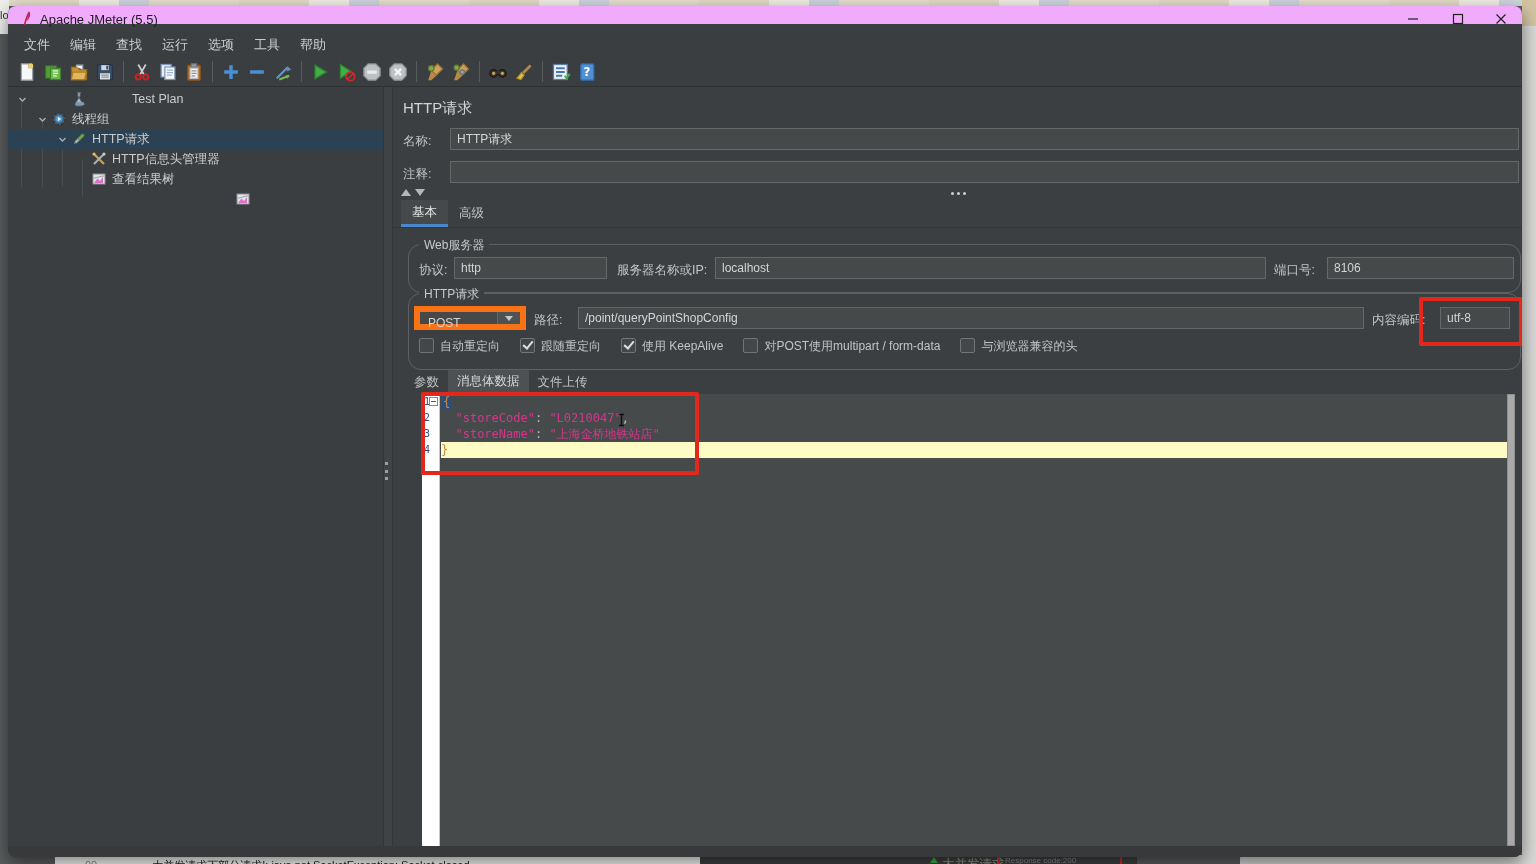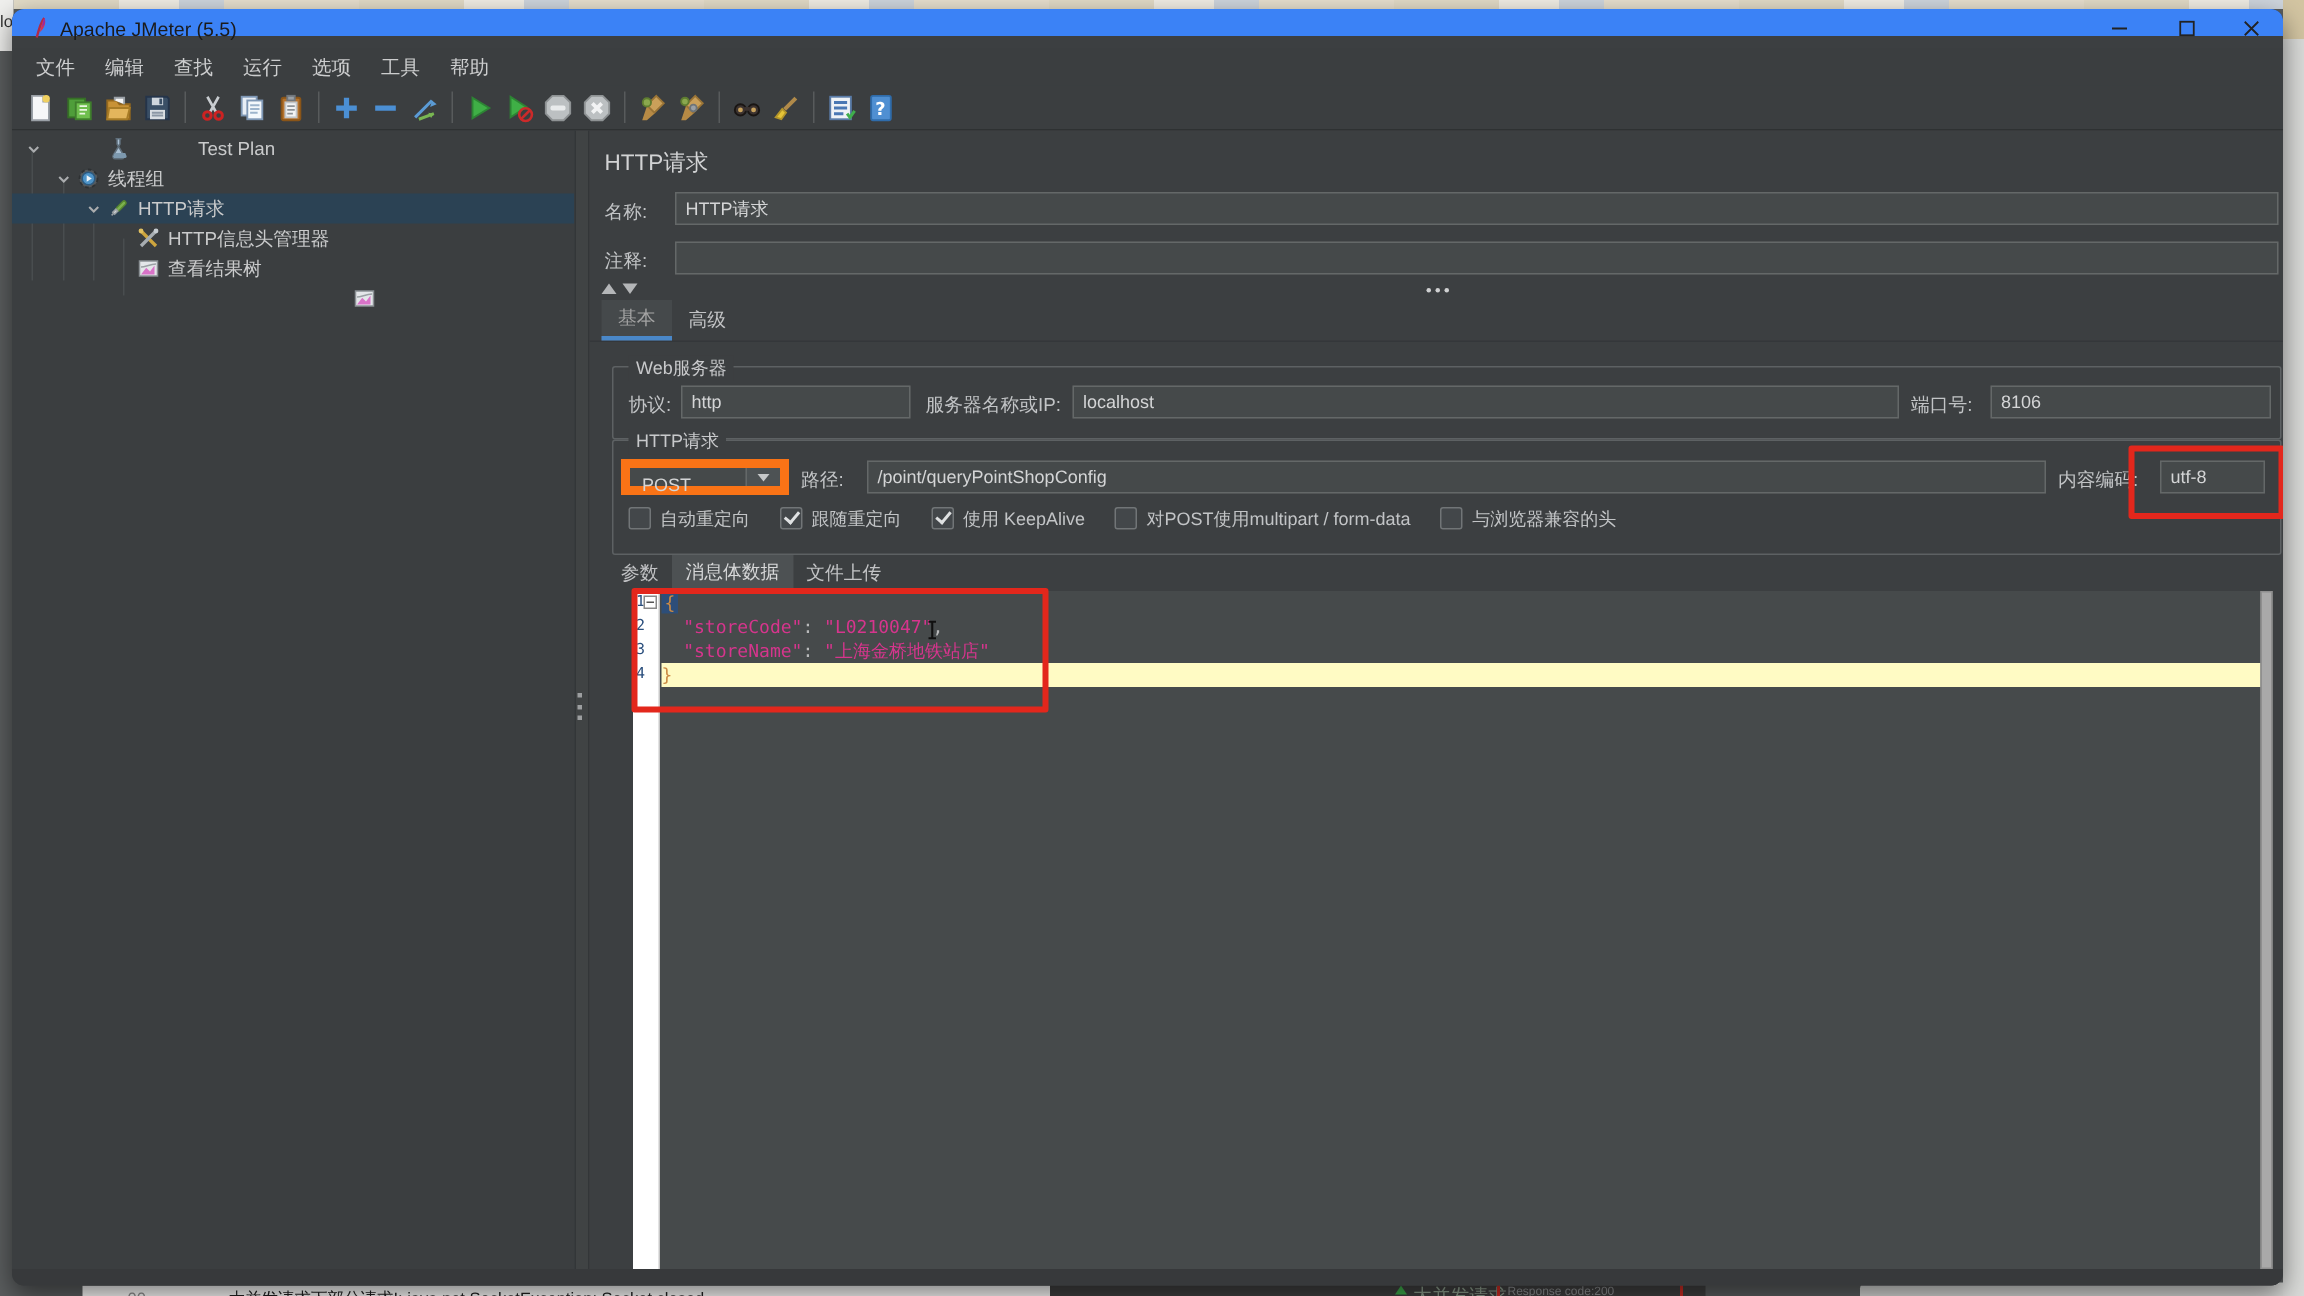--- a/index.html
+++ b/index.html
@@ -19,21 +19,21 @@
   #bg-bottom-mid{left:700px;top:855px;width:437px;height:9px;background:#404040;overflow:hidden;color:#8f9193;font-size:8px}
   #bg-bottom-mid .gtri{position:absolute;left:230px;top:2px;width:0;height:0;border-left:4px solid transparent;border-right:4px solid transparent;border-bottom:6px solid #3fae4c}
   #bg-bottom-mid .lbl{position:absolute;left:242px;top:1px;color:#8fa08f}
   #bg-bottom-mid .resp{position:absolute;left:305px;top:1px}
   #bg-bottom-mid .rline{position:absolute;top:0;width:2px;height:9px;background:#cf2d24}
   #bg-bottom-right{left:1240px;top:855px;width:282px;height:9px;background:#d8d9d7;border-radius:4px 0 0 0}
   
   #win{left:8px;top:6px;width:1514px;height:851px;background:#3c3f41;border-radius:8px;
        box-shadow:0 6px 18px rgba(0,0,0,.5)}
   
-  #titlebar{left:0;top:0;width:100%;height:18px;background:#3b82f6;border-radius:8px 8px 0 0;box-sizing:border-box}
+  #titlebar{left:0;top:0;width:100%;height:18px;background:#f0abfc;border-radius:8px 8px 0 0;box-sizing:border-box}
   #title-text{position:absolute;left:32px;top:6px;font-size:13px;color:#1b1b1b}
   .winbtn{position:absolute;top:0;width:34px;height:26px;display:flex;align-items:center;justify-content:center}
   
   #menubar{left:0;top:26px;width:100%;height:25px;background:#3b3e40;display:flex;align-items:center;padding-left:6px;box-sizing:border-box}
   .menu-item{color:#cccdce;font-size:13px;padding:0 10px;height:25px;line-height:25px}
   
   #toolbar{left:0;top:51px;width:100%;height:30px;background:#3b3e40;border-bottom:1px solid #2e3132;display:flex;align-items:center;padding-left:6px;box-sizing:border-box}
   .tbtn{width:26px;height:26px;display:flex;align-items:center;justify-content:center}
   .tsep{width:1px;height:21px;background:#585b5c;margin:0 5px}
   
@@ -56,26 +56,26 @@
       padding:0 6px;height:22px;box-sizing:border-box;font-family:"Liberation Sans","DejaVu Sans",sans-serif;line-height:20px;white-space:nowrap;overflow:hidden}
   
   .spl-tri-up{width:0;height:0;border-left:5px solid transparent;border-right:5px solid transparent;border-bottom:7px solid #b4b6b8}
   .spl-tri-dn{width:0;height:0;border-left:5px solid transparent;border-right:5px solid transparent;border-top:7px solid #b4b6b8}
   #spl-dots{display:flex;gap:3px}
   #spl-dots i{width:3px;height:3px;border-radius:50%;background:#cfd0d1}
   
   .tabbar{position:absolute;display:flex;align-items:stretch}
   .tab{padding:0 11px;color:#c2c3c5;font-size:12.5px;display:flex;align-items:center;box-sizing:border-box}
   .tabbar.big{border-bottom:1px solid #34373a;left:0;top:113px;width:100%;height:27px;padding-left:8px}
-  .tabbar.big .tab.on{background:#45494b;border-bottom:3px solid #4a88c9;color:#a3a3a3}
+  .tabbar.big .tab.on{background:#45494b;border-bottom:3px solid #4a88c9;color:#e5e5e5}
   .tabbar.body{left:12px;top:283px;height:24px}
   .tabbar.body .tab{padding:0 9px}
   .tabbar.body .tab.on{background:#4d5153;border-bottom:2px solid #4a88c9;color:#d7d8d9}
   
-  .group{position:absolute;border:1px solid #5d6163;border-radius:2px}
+  .group{position:absolute;border:1px solid #5d6163;border-radius:13px}
   .legend{position:absolute;top:-8px;left:10px;background:#3c3f41;padding:0 5px;color:#c8c9cb;font-size:12px}
   
   #opt-row{position:absolute;left:25px;top:250px;display:flex;gap:20px;align-items:center}
   .opt{display:flex;align-items:flex-start;gap:6px}
   .cb{width:15px;height:15px;background:#43474a;border:1px solid #717577;border-radius:2px;position:relative;box-sizing:border-box;flex:none}
   .cb.on::after{content:"";position:absolute;left:4px;top:0px;width:4px;height:8px;border:solid #dfe1e2;border-width:0 2px 2px 0;transform:rotate(40deg)}
   .opt span{color:#c2c4c6;font-size:12px;white-space:nowrap}
   
   #method-select{position:absolute;background:#45494a;border:6px solid #f97316;box-sizing:border-box;display:flex}
   #method-select .val{flex:1;color:#d4d5d6;font-size:12px;line-height:22px;padding-left:8px}

